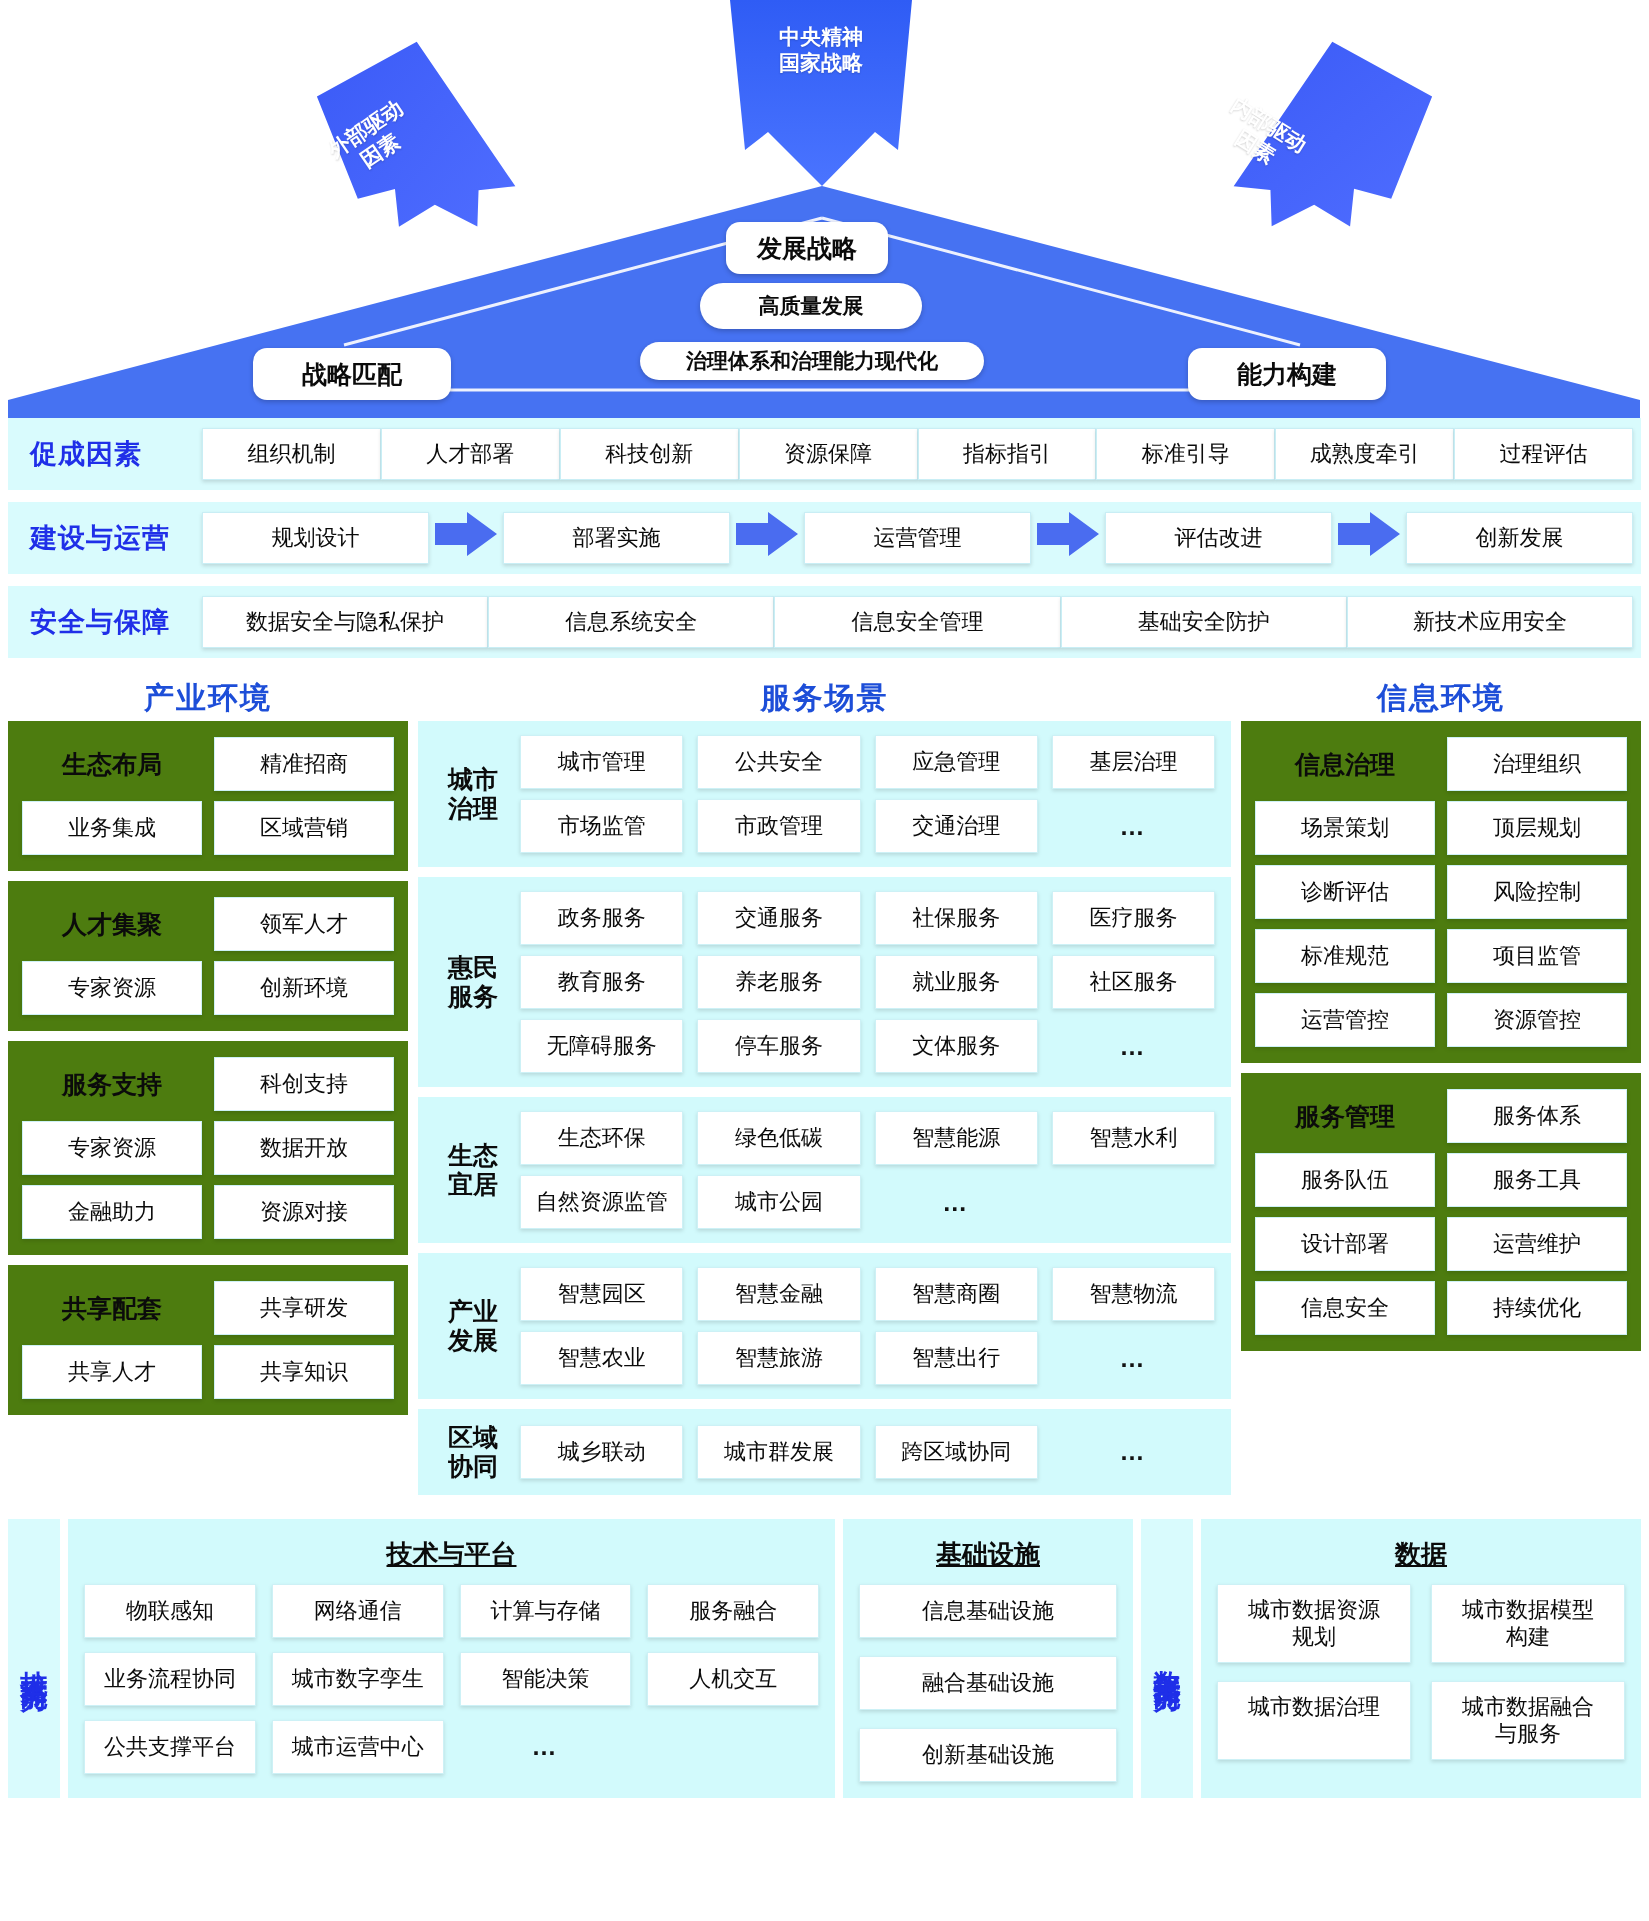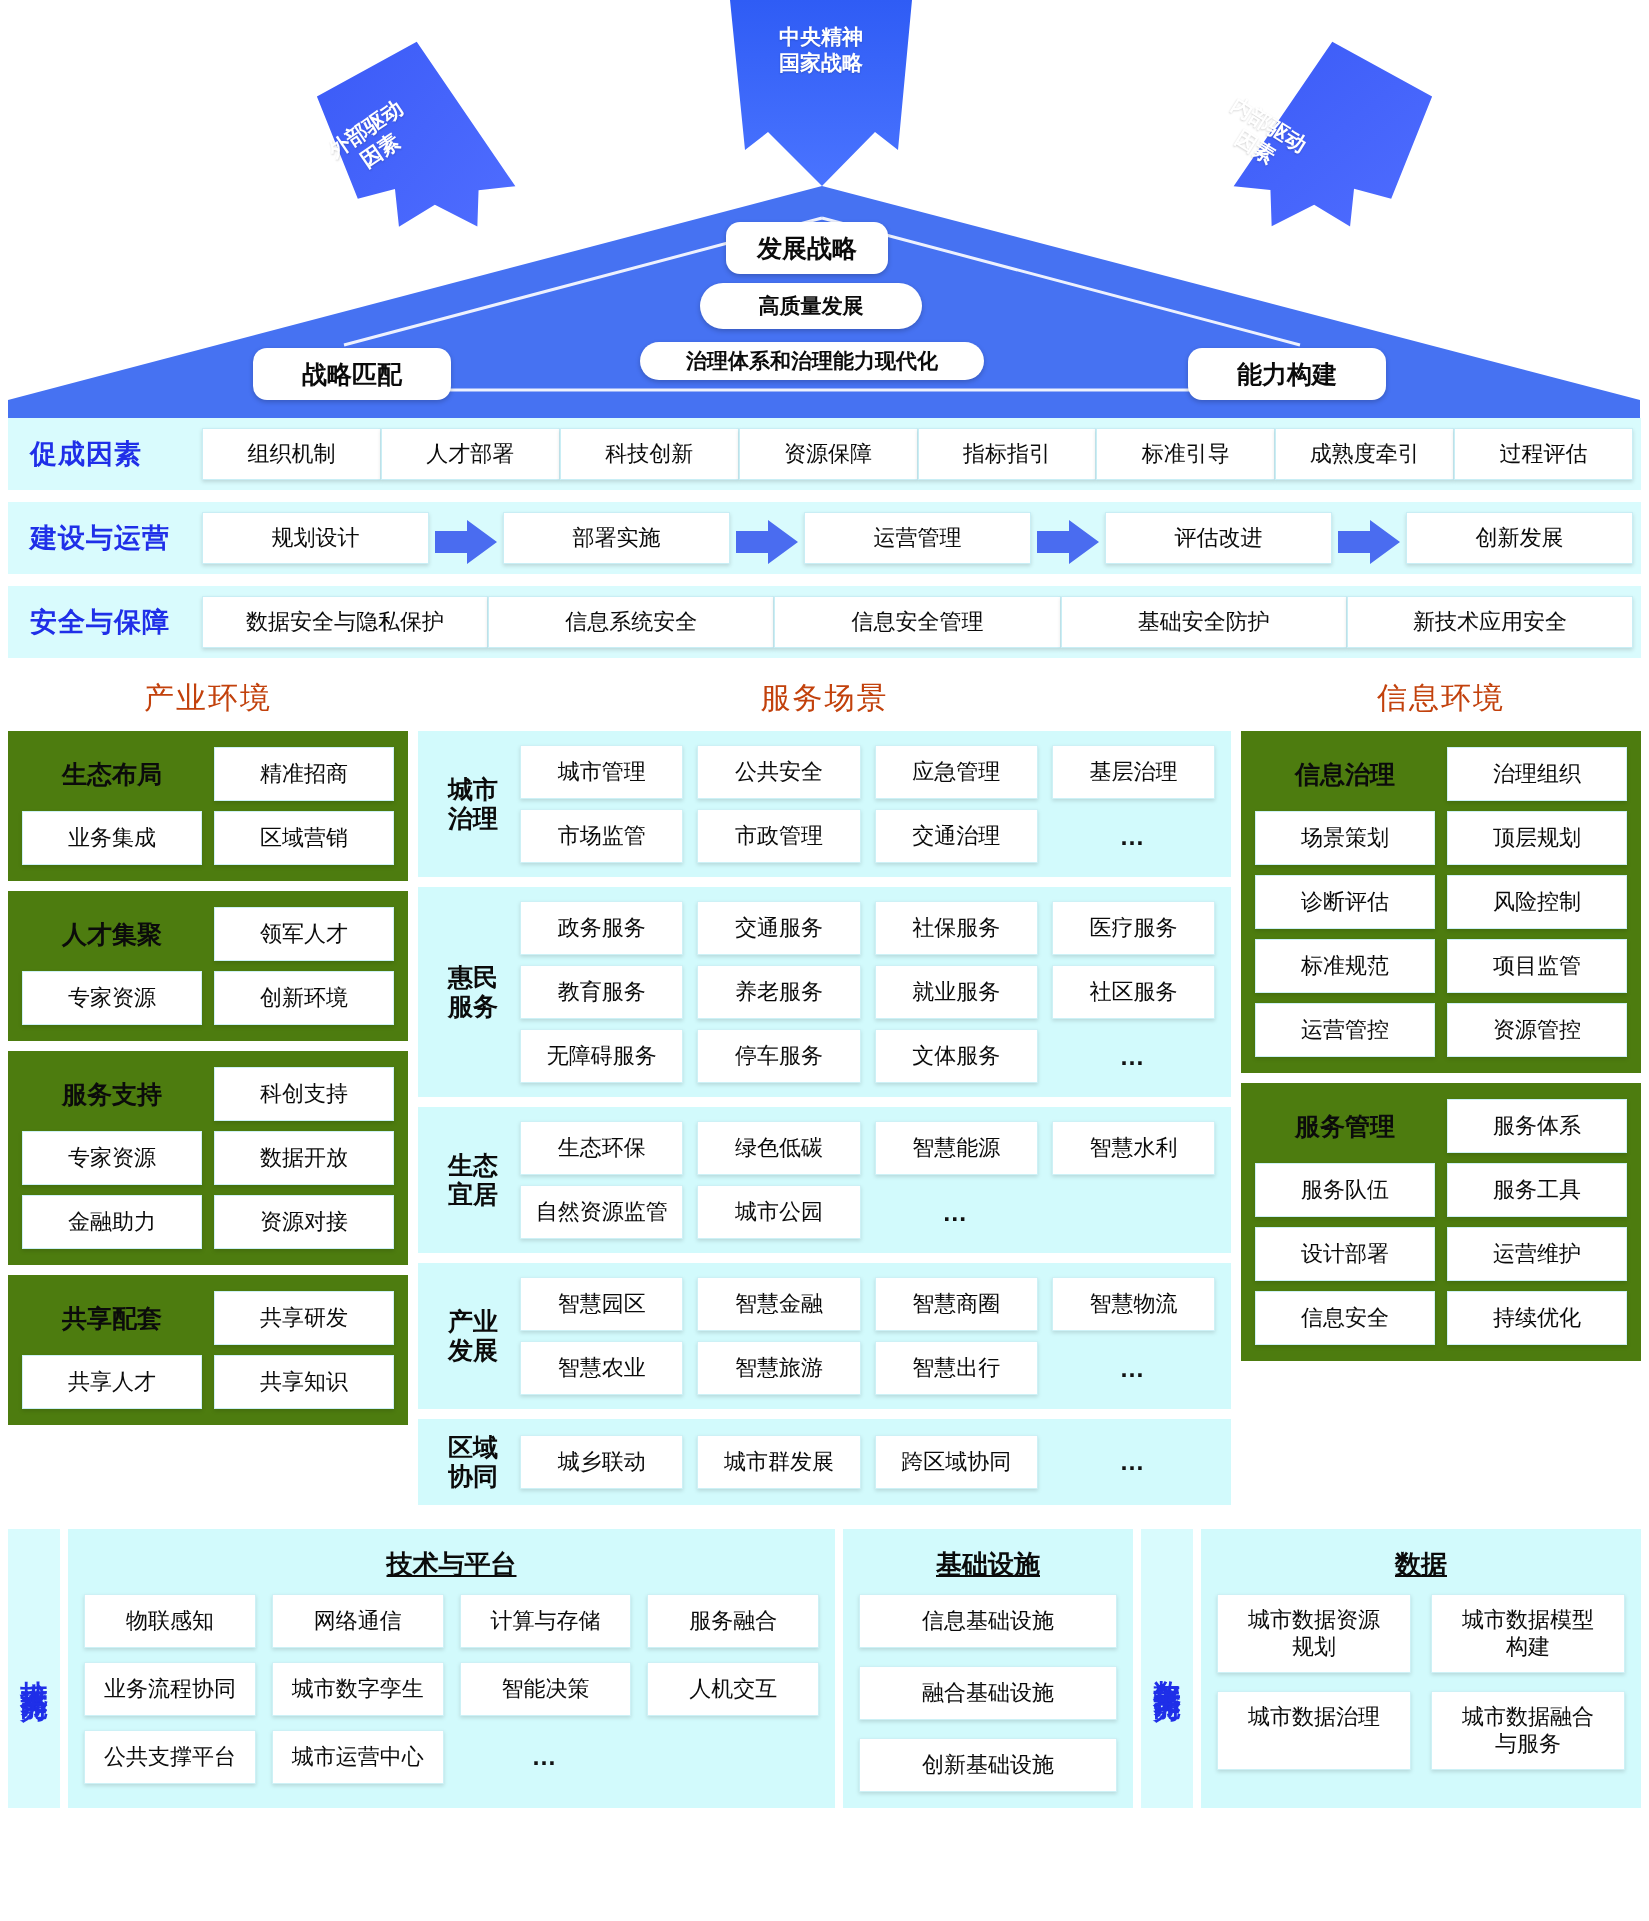--- a/index.html
+++ b/index.html
@@ -51,21 +51,21 @@
     background: #d9fbfd;
     display: flex; align-items: center;
     margin: 0 8px 12px 8px;
     padding: 10px 8px;
   }
   .band-title {
     color: #1f2fe8; font-weight: bold; font-size: 27px;
     width: 186px; flex: 0 0 186px; text-align: left; padding-left: 14px;
     letter-spacing: 1px;
   }
-  .band-items { display: flex; flex: 1 1 auto; align-items: flex-end; }
+  .band-items { display: flex; flex: 1 1 auto; align-items: flex-start; }
   .chip {
     background: #ffffff;
     border: 1px solid #c9eef5;
     box-shadow: 0 2px 4px rgba(0,0,0,.14);
     display: flex; align-items: center; justify-content: center;
     font-size: 22px; color: #0b0b0b;
     padding: 10px 6px;
     flex: 1 1 0;
     min-width: 0;
     white-space: nowrap;
@@ -73,22 +73,22 @@
   .arrow-icon { flex: 0 0 74px; display: flex; align-items: center; justify-content: center; }
 
   
   #columns { display: flex; gap: 10px; margin: 6px 8px 0 8px; align-items: flex-start; }
   .col { background: transparent; }
   #col-left  { width: 400px; flex: 0 0 400px; }
   #col-mid   { flex: 1 1 auto; }
   #col-right { width: 400px; flex: 0 0 400px; }
 
   .col-title {
-    text-align: center; color: #c2410c; font-weight: normal;
-    font-size: 30px; padding: 8px 0 12px 0; letter-spacing: 2px;
+    text-align: center; color: #1d4ed8; font-weight: bold;
+    font-size: 30px; padding: 8px 0 2px 0; letter-spacing: 2px;
   }
 
   .group {
     background: #4d7c0f;
     padding: 16px 14px;
     margin-bottom: 10px;
   }
   .grp-grid { display: grid; grid-template-columns: 1fr 1fr; gap: 10px 12px; align-items: center; }
   .grp-label {
     font-size: 25px; font-weight: bold; color: #0b0b0b;

